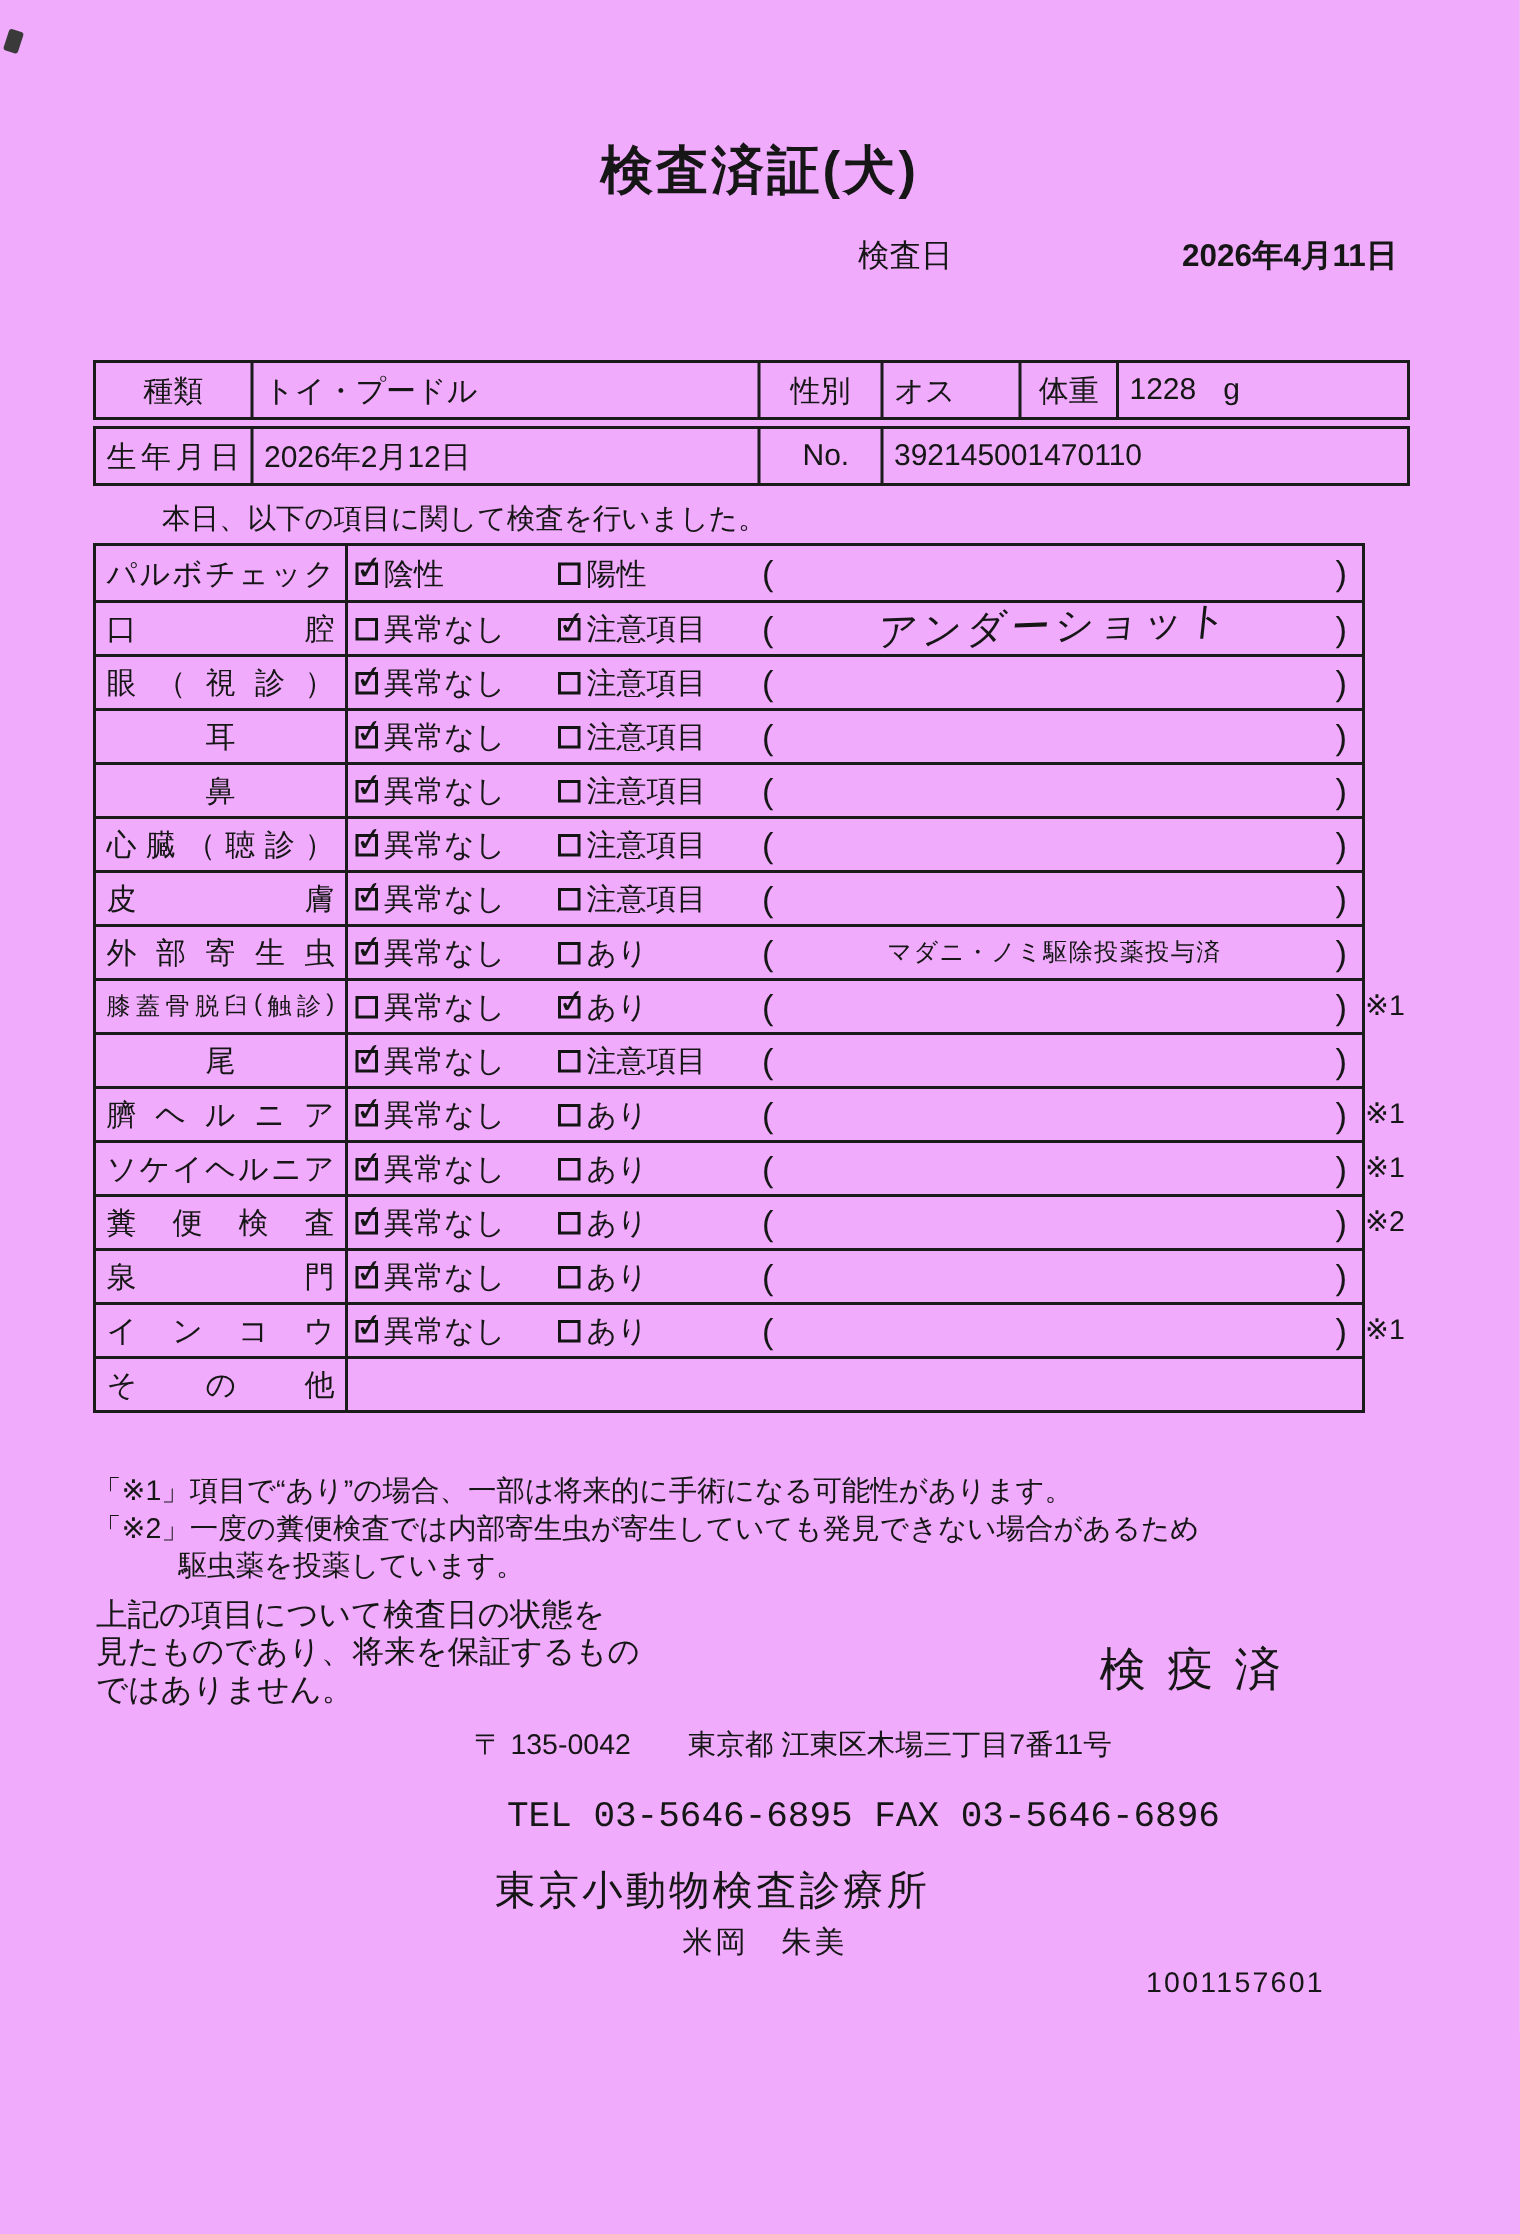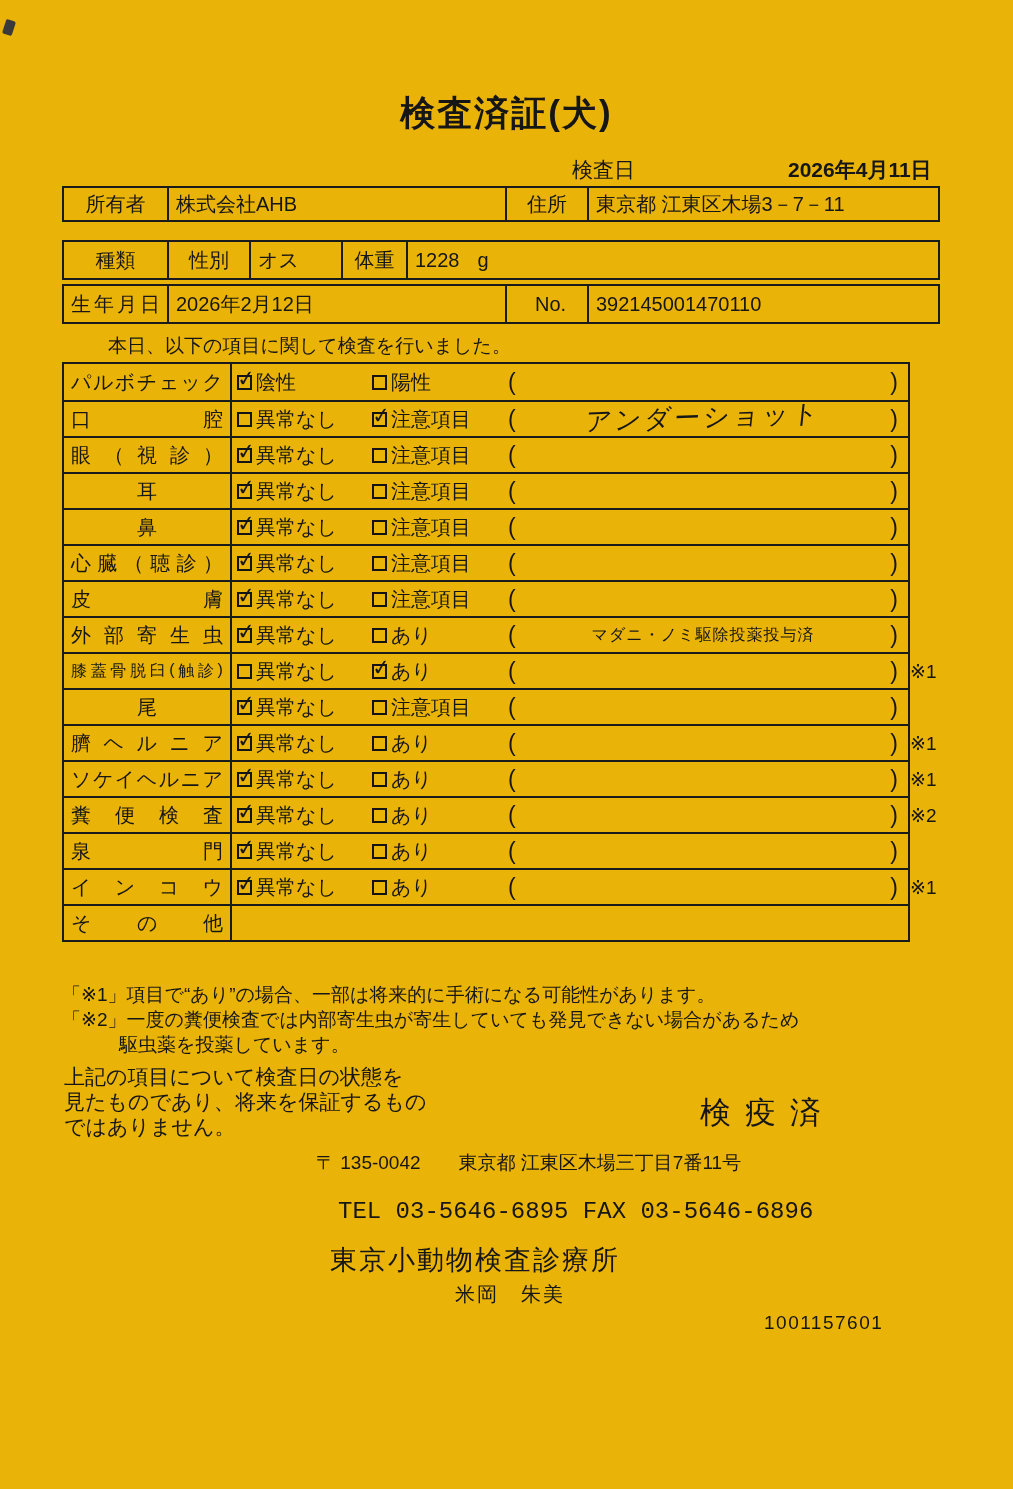--- a/index.html
+++ b/index.html
@@ -1,18 +1,18 @@
 <!DOCTYPE html>
 <html><head>
 <meta charset="utf-8">
 <style>
   * { margin:0; padding:0; box-sizing:border-box; }
   html,body { width:1013px; height:1489px; }
   body { background:#e8e8e6; font-family:"Liberation Sans","DejaVu Sans",sans-serif; color:#161616; }
-  .page { position:relative; width:1013px; height:1489px; background:#eab308; overflow:hidden; }
+  .page { position:relative; width:1013px; height:1489px; background:#f0abfc; overflow:hidden; }
 
   .artifact { position:absolute; left:4px; top:20px; width:10px; height:15px; background:#3a3a3a; transform:rotate(18deg); border-radius:2px; }
 
   .title { position:absolute; top:90px; left:0; width:100%; text-align:center; font-size:35px; font-weight:600; letter-spacing:2px; }
 
   .date-row { position:absolute; top:156px; left:0; width:100%; height:24px; font-size:21px; }
   .date-label { position:absolute; left:572px; }
   .date-value { position:absolute; left:788px;font-weight:bold; }
 
   .box { position:absolute; left:62px; width:878px; display:flex; border:2px solid #1b1b1b; }
@@ -42,50 +42,45 @@
   .tick { visibility:hidden; position:absolute; left:-2px; top:-11px; font-size:22px; font-weight:bold; transform:rotate(-6deg); }
   .checkbox.checked .tick { visibility:visible; }
   .note { flex:1 1 auto; display:flex; align-items:center; justify-content:space-between; padding:0 10px 0 6px; overflow:visible; }
   .paren { font-size:23px; }
   .note-text { font-size:16px; letter-spacing:1px; white-space:nowrap; }
   .note-text.handwritten { font-size:26px; letter-spacing:3px; transform:rotate(-2deg) skewX(-8deg) translateY(-2px); font-weight:500; }
   .refmark { position:absolute; right:-42px; top:50%; transform:translateY(-50%); font-size:19px; width:40px; }
 
   .footnotes { position:absolute; top:982px; left:62px; font-size:19px; line-height:25px; white-space:pre-line; }
   .disclaimer { position:absolute; top:1064px; left:64px; font-size:21px; line-height:25px; white-space:pre-line; }
-  .stamp { position:absolute; top:1092px; left:700px; font-size:31px; letter-spacing:14px; font-weight:500; }
+  .stamp { position:absolute; top:1092px; left:733px; font-size:31px; letter-spacing:14px; font-weight:500; }
   .postal { position:absolute; top:1150px; left:316px; font-size:19px; }
   .telfax { position:absolute; top:1198px; left:338px; font-size:24px; font-family:Liberation Mono, monospace; }
   .clinic { position:absolute; top:1242px; left:330px; font-size:27px; letter-spacing:2px; }
   .examiner { position:absolute; top:1281px; left:455px; font-size:20px; letter-spacing:2px; }
   .serial { position:absolute; top:1312px; left:764px; font-size:19px; letter-spacing:1.5px; }
 </style>
 </head>
 <body>
 
 <div class="page">
 
   <div class="artifact"></div>
 
   <h1 class="title">検査済証(犬)</h1>
 
   <div class="date-row">
     <span class="date-label">検査日</span>
     <span class="date-value">2026年4月11日</span>
   </div>
 
-  <div class="box owner-table">
-    <div class="cell lab w103">所有者</div>
-    <div class="cell val w338">株式会社AHB</div>
-    <div class="cell lab w82">住所</div>
-    <div class="cell val grow">東京都 江東区木場3－7－11</div>
-  </div>
 
   <div class="box info-row1">
     <div class="cell lab w103">種類</div>
+    <div class="cell val w338">トイ・プードル</div>
     <div class="cell lab w82">性別</div>
     <div class="cell val w92">オス</div>
     <div class="cell lab w65">体重</div>
     <div class="cell weight-cell grow">
       <span>1228</span>
       <span>g</span>
     </div>
   </div>
 
   <div class="box info-row2">

